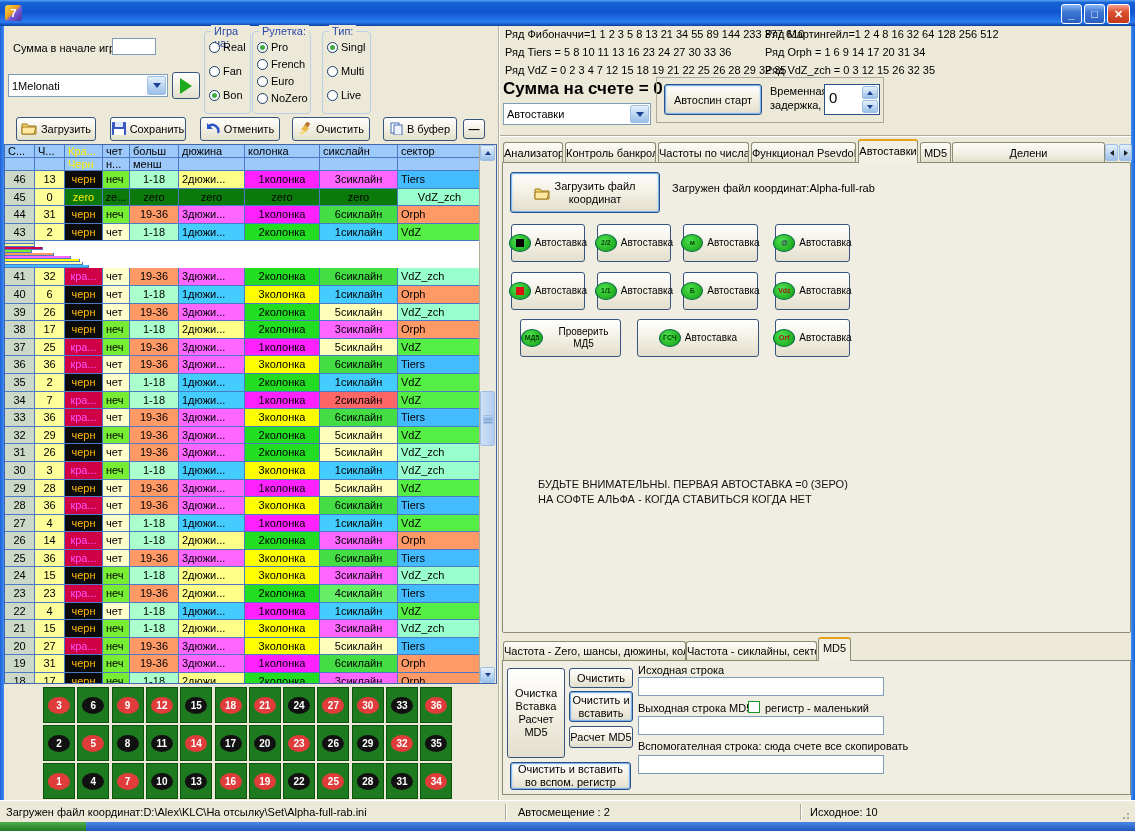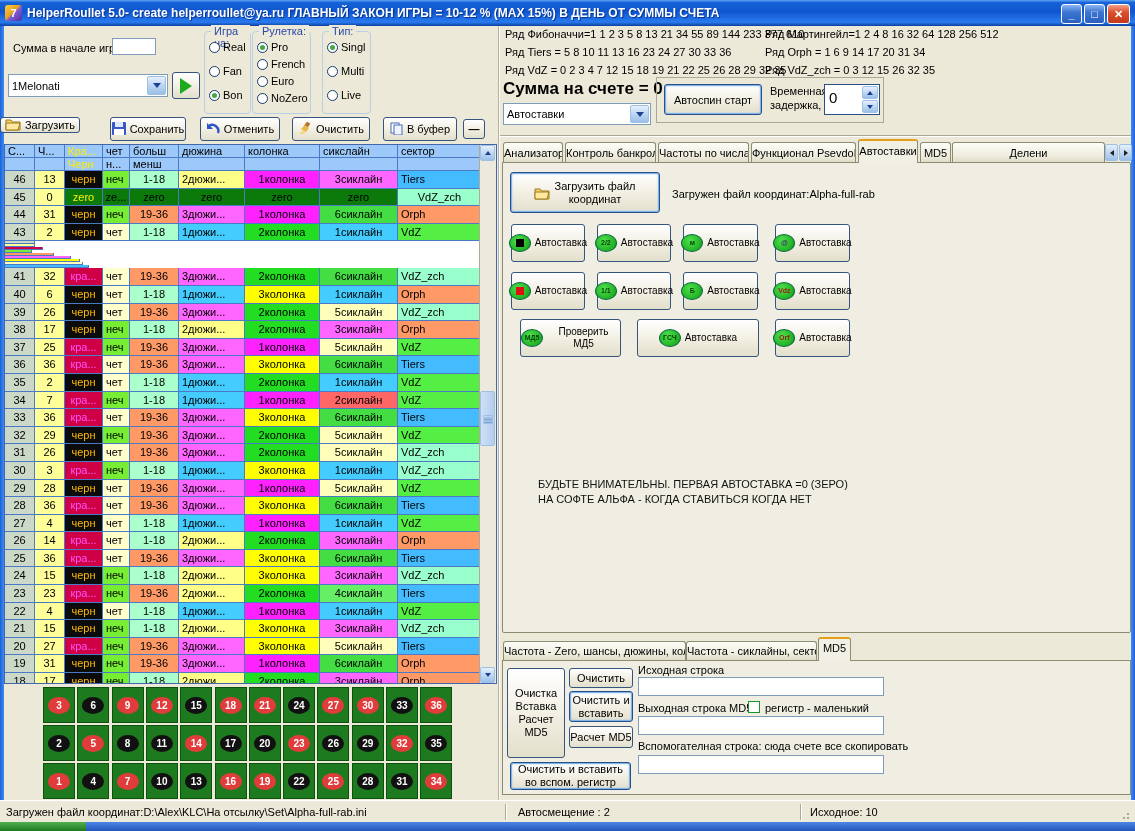--- a/index.html
+++ b/index.html
@@ -98,21 +98,20 @@
   .chkbox{width:12px;height:12px;border:1px solid #1a9428;background:#fff;box-sizing:border-box;}
   .icon16{width:16px;height:14px;position:relative;flex:none;}
 </style>
 </head>
 <body>
 
 <div id="app">
 
   <div class="abs titlebar">
     <div class="app-icon">7</div>
-    <div class="title-text">HelperRoullet 5.0- create helperroullet@ya.ru ГЛАВНЫЙ ЗАКОН ИГРЫ = 10-12 % (MAX 15%) В ДЕНЬ ОТ СУММЫ СЧЕТА</div>
   </div>
   <div class="winbtns">
     <div class="winbtn">_</div>
     <div class="winbtn">□</div>
     <div class="winbtn close">✕</div>
   </div>
   <div class="abs frameL"></div>
   <div class="abs frameR"></div>
   <div class="abs panel-divider"></div>
   <div class="abs panel-divider2"></div>
@@ -176,21 +175,21 @@
           <div>Multi</div>
         </div>
         <div class="radio-row" style="left: 4px; top: 57px;">
           <div class="radio"></div>
           <div>Live</div>
         </div>
       </div>
     </div>
 
   <div id="toolbar">
-      <div class="abs btn" style="left: 0; top: 117px; width: 80px; height: 16px; text-align: center;">
+      <div class="abs btn" style="left: 16px; top: 117px; width: 80px; height: 24px; text-align: center;">
         <div><svg width="16" height="13" viewBox="0 0 16 13">
             <path d="M1 2 h5 l1.5 2 H15 v8 H1 z" fill="#f7d36b" stroke="#9c7a1c"></path>
             <path d="M1 5 h14 l-2 7 H1 z" fill="#ffe9a0" stroke="#9c7a1c"></path>
           </svg></div>
         <div>Загрузить</div>
       </div>
       <div class="abs btn" style="left: 110px; top: 117px; width: 76px; height: 24px;">
         <div><svg width="14" height="13" viewBox="0 0 14 13">
             <rect x="0" y="0" width="14" height="13" fill="#3a57c8" rx="1"></rect>
             <rect x="3" y="0" width="8" height="5" fill="#dfe6ff"></rect>
@@ -758,21 +757,21 @@
 
   <div class="abs btn btn-default" style="left:510px;top:172px;width:150px;height:41px;z-index:4;line-height:13px;">
     <div class="icon16">
       <svg width="16" height="14" viewBox="0 0 16 14">
           <path d="M1 3 h5 l1.5 2 H15 v8 H1 z" fill="#f7d36b" stroke="#9c7a1c"></path>
           <path d="M1 6 h14 l-2 7 H1 z" fill="#ffe9a0" stroke="#9c7a1c"></path>
         </svg>
     </div>
     <div style="text-align:center;"><span>Загрузить файл</span><br><span>координат</span></div>
   </div>
-  <div class="abs lbl" style="left:672px;top:188px;z-index:4;">Загружен файл координат:Alpha-full-rab</div>
+  <div class="abs lbl" style="left:672px;top:182px;z-index:4;">Загружен файл координат:Alpha-full-rab</div>
 
   <div id="auto-buttons">
       <div class="abs btn autobtn" style="left: 511px; top: 224px; width: 74px; z-index: 4;">
         <div class="chip">
           <div class="chip-sq" style="width: 8px; height: 8px; background: rgb(0, 0, 0);"></div>
         </div>
         <div><span>Автоставка</span><br><span></span></div>
       </div>
       <div class="abs btn autobtn" style="left: 597px; top: 224px; width: 74px; z-index: 4;">
         <div class="chip" style="color: rgb(4, 61, 4);">2/2</div>

